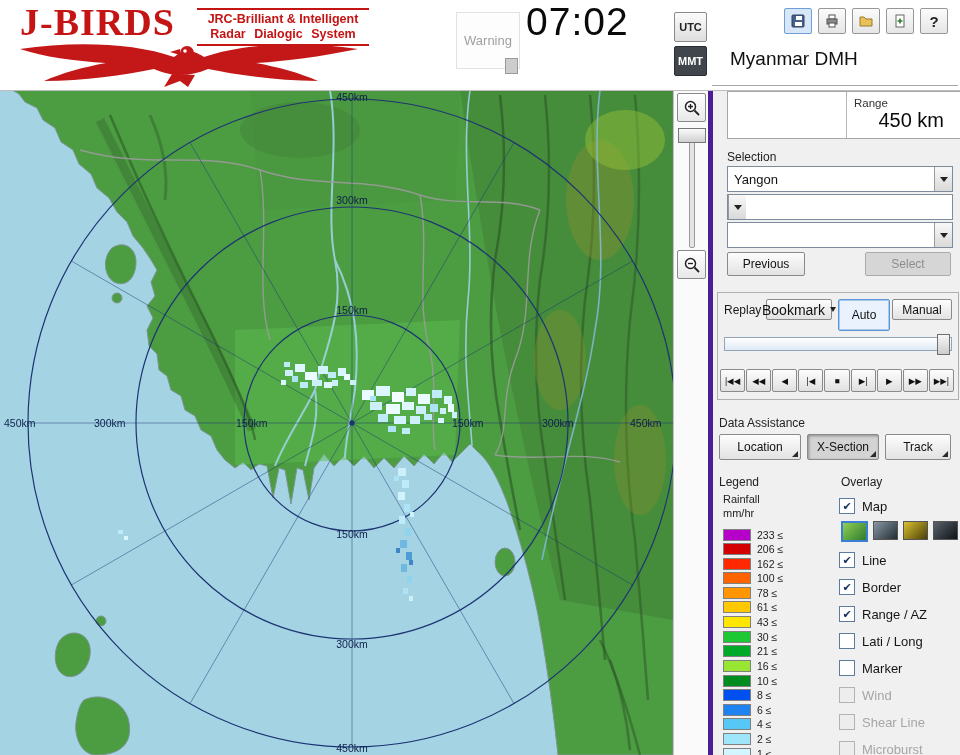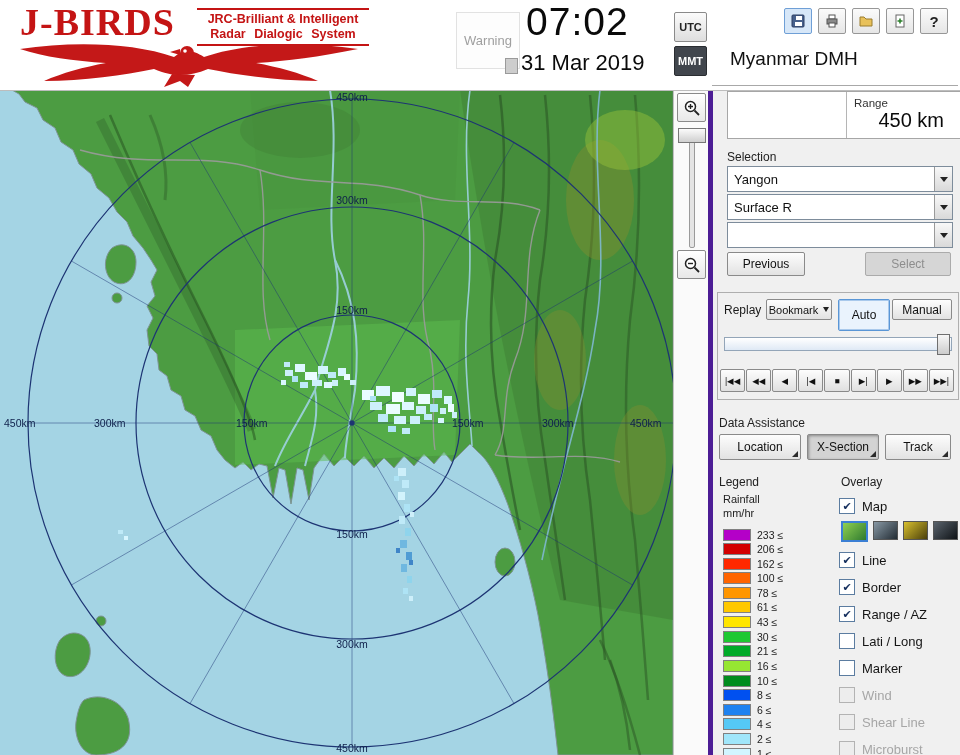--- a/index.html
+++ b/index.html
@@ -123,21 +123,20 @@
       <circle cx="173" cy="12" r="7" fill="#c41818"></circle>
       <path d="M166,8 L156,11 L166,14 Z" fill="#c41818"></path>
       <circle cx="171" cy="10" r="1.8" fill="#ffffff"></circle>
       <path d="M158,33 L150,46 L166,40 L174,46 L181,34 Z" fill="#c41818"></path>
     </svg>
     <button class="warning-box">
       <span>Warning</span>
     </button>
     <div class="clock-time">07:02</div>
     <div class="date-stepper"></div>
-    <div class="clock-date">31 Mar 2019</div>
     <button class="tzbtn" id="utc-btn">UTC</button>
     <button class="tzbtn" id="mmt-btn">MMT</button>
     <div id="toolbar">
       <button class="tool-btn selected">
         <svg width="16" height="16" viewBox="0 0 16 16">
           <rect x="2" y="2" width="12" height="12" rx="1" fill="#48618c" stroke="#2d3f63"></rect>
           <rect x="6" y="3" width="6" height="4" fill="#ffffff"></rect>
           <rect x="5" y="9" width="7" height="4" fill="#ffffff"></rect>
         </svg>
       </button>
@@ -357,38 +356,37 @@
 
     <div class="sec-label" style="left:14px;top:60px;">Selection</div>
 
     <div class="dd" style="top:76px;">
       <div class="dd-value">Yangon</div>
       <button class="dd-btn">
           <span class="dd-arrow"></span>
         </button>
     </div>
     <div class="dd" style="top:104px;">
-      <div class="dd-value">Surface R</div>
       <button class="dd-btn">
           <span class="dd-arrow"></span>
         </button>
     </div>
     <div class="dd" style="top:132px;">
       <div class="dd-value"></div>
       <button class="dd-btn">
           <span class="dd-arrow"></span>
         </button>
     </div>
 
     <button class="btn" style="left:14px;top:162px;width:78px;height:24px;">Previous</button>
     <button class="btn disabled" style="left:152px;top:162px;width:86px;height:24px;">Select</button>
 
     <div class="group" style="left:4px;top:202px;width:240px;height:106px;">
       <div style="position:absolute;left:6px;top:10px;font-size:12px;">Replay</div>
-      <button class="btn" style="left:48px;top:6px;width:66px;height:21px;font-size:11px;">
+      <button class="btn" style="left:48px;top:6px;width:66px;height:21px;font-size:14px;">
         <span>Bookmark</span>
         <span class="bk-arrow"></span>
       </button>
       <button class="btn auto-sel" style="left:120px;top:6px;width:52px;height:32px;">Auto</button>
       <button class="btn" style="left:174px;top:6px;width:60px;height:21px;">Manual</button>
       <div class="hslider-track">
         <div class="hslider-thumb"></div>
       </div>
       <div class="pb-row">
           <button class="pb-btn">|◀◀</button>

